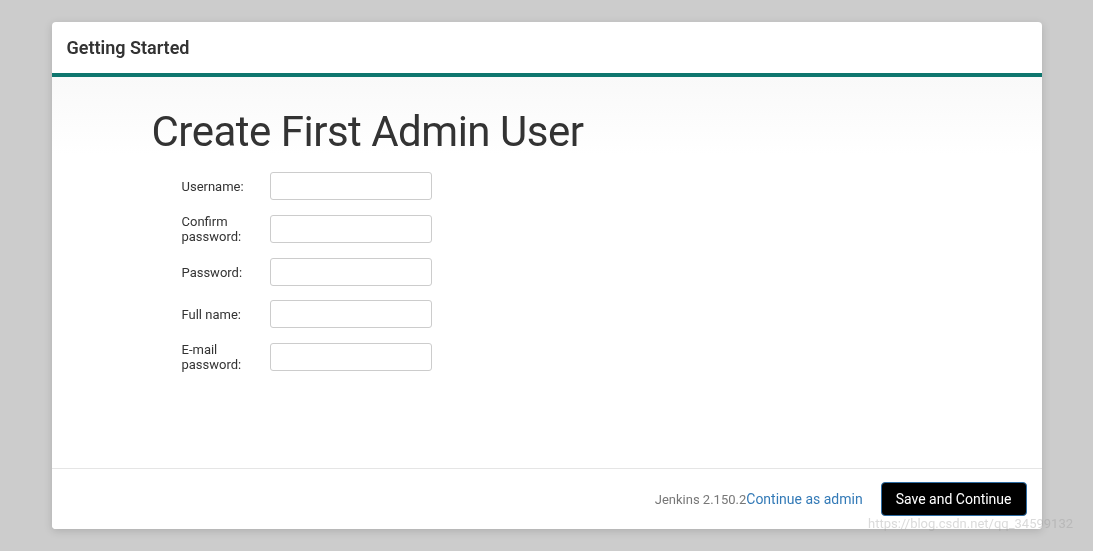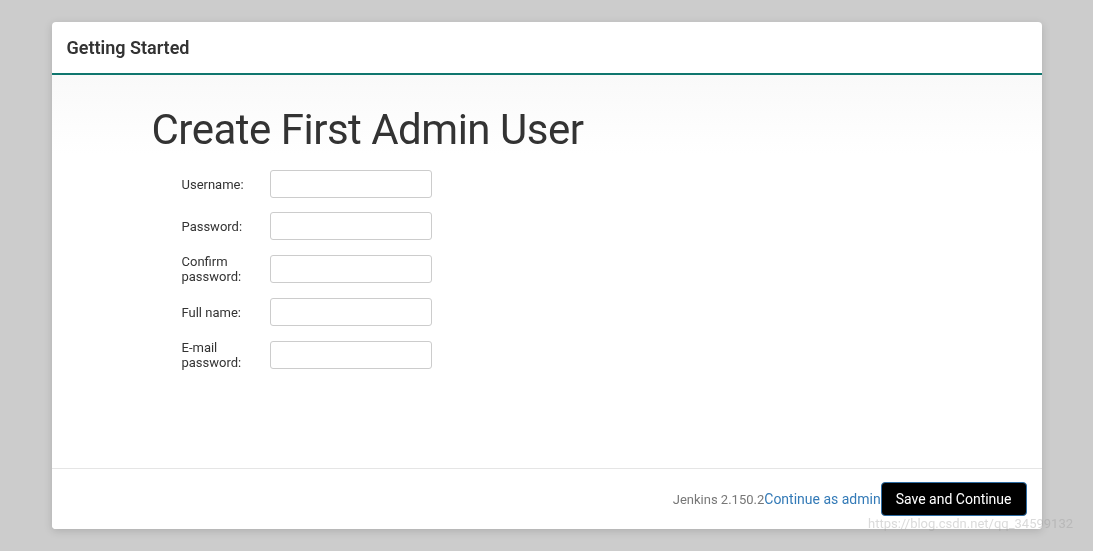--- a/index.html
+++ b/index.html
@@ -22,21 +22,21 @@
       width: 990px;
       height: 507px;
       border-radius: 4px;
       box-shadow: 0 2px 8px rgba(0,0,0,0.15);
       display: flex;
       flex-direction: column;
       overflow: hidden;
     }
     .modal-header {
       padding: 15px 15px 15px 15px;
-      border-bottom: 2px solid #0f766e;
+      border-bottom: 4px solid #0f766e;
     }
     .modal-header-title {
       font-size: 18px;
       font-weight: 600;
       color: #333333;
     }
     .modal-body {
       flex: 1;
       background: linear-gradient(to bottom, #f9f9f9 0%, #ffffff 20%);
       padding: 30px 100px 20px 100px;
@@ -78,20 +78,21 @@
       justify-content: flex-end;
       background: #ffffff;
     }
     .version-text {
       font-size: 13px;
       color: #777777;
     }
     .footer-actions {
       display: flex;
       align-items: center;
+      gap: 18px;
     }
     .link-button {
       color: #337ab7;
       font-size: 14px;
       cursor: pointer;
       background: none;
       border: none;
       font-family: inherit;
     }
     .primary-button {
@@ -122,26 +123,26 @@
   </div>
   <div class="modal-body">
     <h1 class="page-title">Create First Admin User</h1>
 
     <div class="form-row">
       <label class="form-label">Username:</label>
       <input class="form-input" type="text" value="" style="">
     </div>
 
     <div class="form-row">
-      <label class="form-label">Password:</label>
+      <label class="form-label">Confirm password:</label>
       <input class="form-input" type="password" value="" style="">
     </div>
 
     <div class="form-row">
-      <label class="form-label">Confirm password:</label>
+      <label class="form-label">Password:</label>
       <input class="form-input" type="password" value="" style="">
     </div>
 
     <div class="form-row">
       <label class="form-label">Full name:</label>
       <input class="form-input" type="text" value="" style="">
     </div>
 
     <div class="form-row">
       <label class="form-label">E-mail password:</label>

